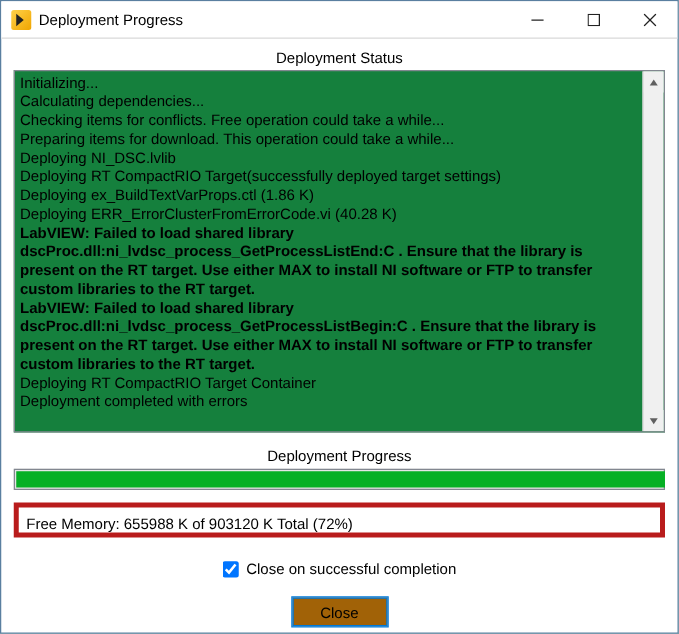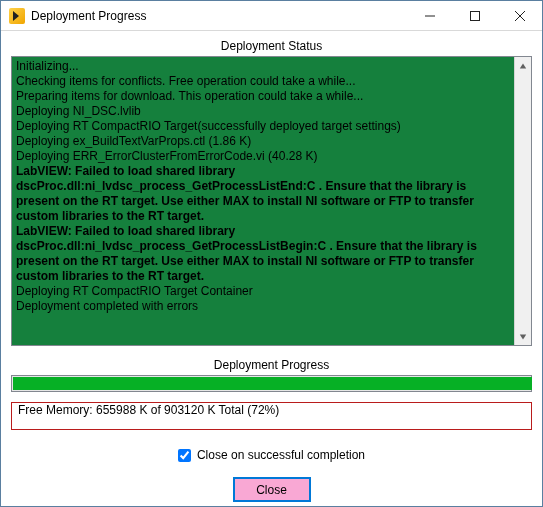--- a/index.html
+++ b/index.html
@@ -78,23 +78,23 @@
     height:17px;
     background:#e6e6e6;
     position:relative;
     margin-top:3px;
   }
   .progressfill {
     position:absolute; left:1px; top:1px; bottom:1px; right:1px;
     background:#06b025;
   }
   .memrow {
-    border:1px solid #b91c1c;
+    border:4px solid #b91c1c;
     height:28px;
-    display:flex; align-items:flex-start;
+    display:flex; align-items:flex-end;
     padding:0 6px;
     margin-top:10px;
     font-size:12px;
     color:#000;
   }
   .bottomrow {
     display:flex;
     align-items:center;
     margin-top:18px;
     gap:8px;
@@ -112,21 +112,21 @@
     border:1px solid #adadad;
     background:#e1e1e1;
     font-size:12px;
     font-family:inherit;
     padding:0 12px;
     color:#000;
   }
   .btn.primary {
     border:1px solid #0078d7;
     outline:1px solid #0078d7;
-    background:#f9a8d4;
+    background:#a16207;
   }
   .btn.disabled {
     color:#a0a0a0;
     background:#0f172a;
     border-color:#cfcfcf;
     margin-top:42px;
   }
 </style>
 </head>
 <body>
@@ -154,20 +154,21 @@
   </div>
 </div>
 
 <div class="content">
 
   <div class="group-label">Deployment Status</div>
 
   <div class="logbox">
     <div class="logtext" id="logtext">
         <div><span>Initializing...</span></div>
+        <div><span>Calculating dependencies...</span></div>
         <div><span>Checking items for conflicts. Free operation could take a while...</span></div>
         <div><span>Preparing items for download. This operation could take a while...</span></div>
         <div><span>Deploying NI_DSC.lvlib</span></div>
         <div><span>Deploying RT CompactRIO Target(successfully deployed target settings)</span></div>
         <div><span>Deploying ex_BuildTextVarProps.ctl (1.86 K)</span></div>
         <div><span>Deploying ERR_ErrorClusterFromErrorCode.vi (40.28 K)</span></div>
         <div><span class="b">LabVIEW:  Failed to load shared library dscProc.dll:ni_lvdsc_process_GetProcessListEnd:C . Ensure that the library is present on the RT target. Use either MAX to install NI software or FTP to transfer custom libraries to the RT target.</span></div>
         <div><span class="b">LabVIEW:  Failed to load shared library dscProc.dll:ni_lvdsc_process_GetProcessListBegin:C . Ensure that the library is present on the RT target. Use either MAX to install NI software or FTP to transfer custom libraries to the RT target.</span></div>
         <div><span>Deploying RT CompactRIO Target Container</span></div>
         <div><span>Deployment completed with errors</span></div>

